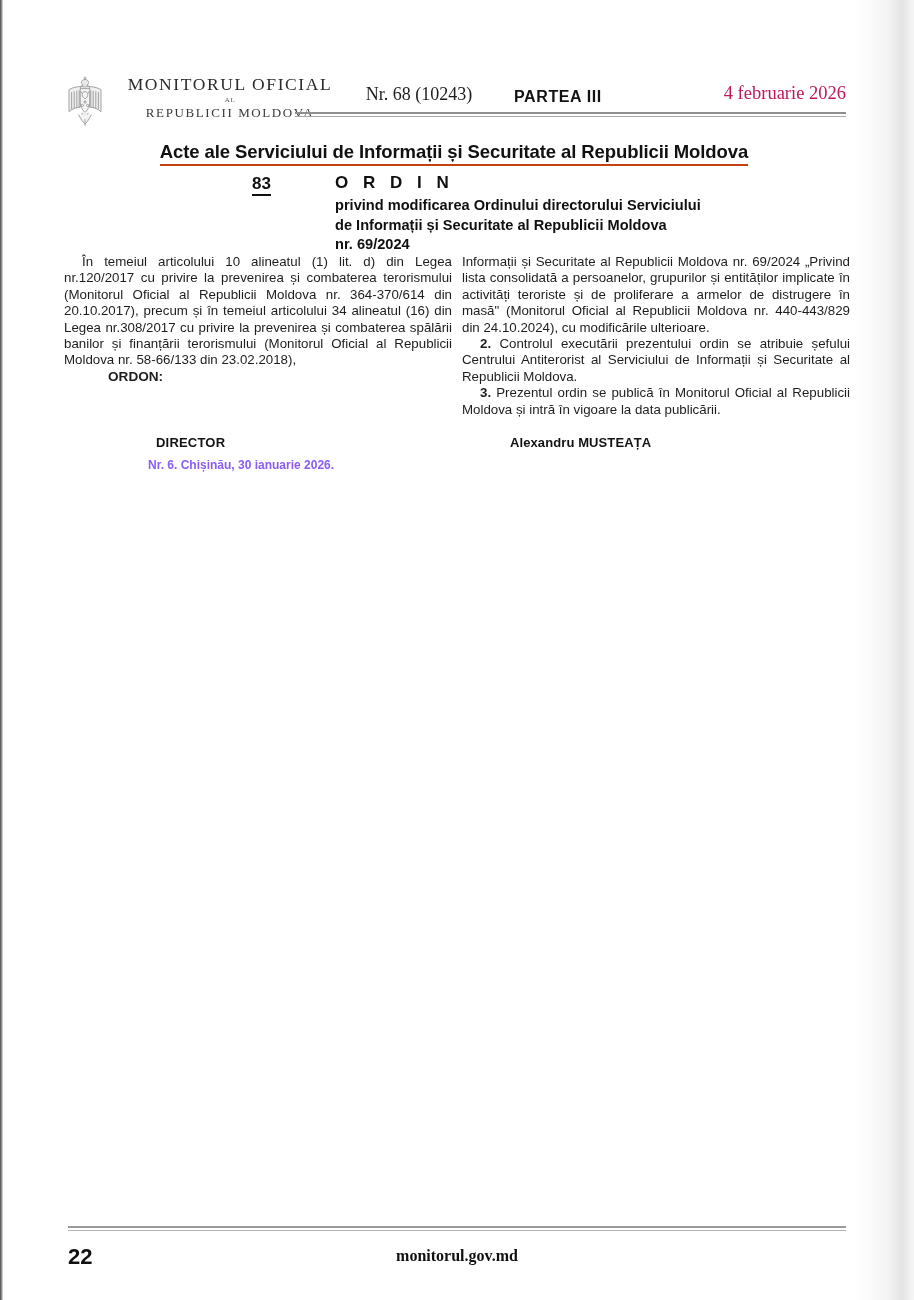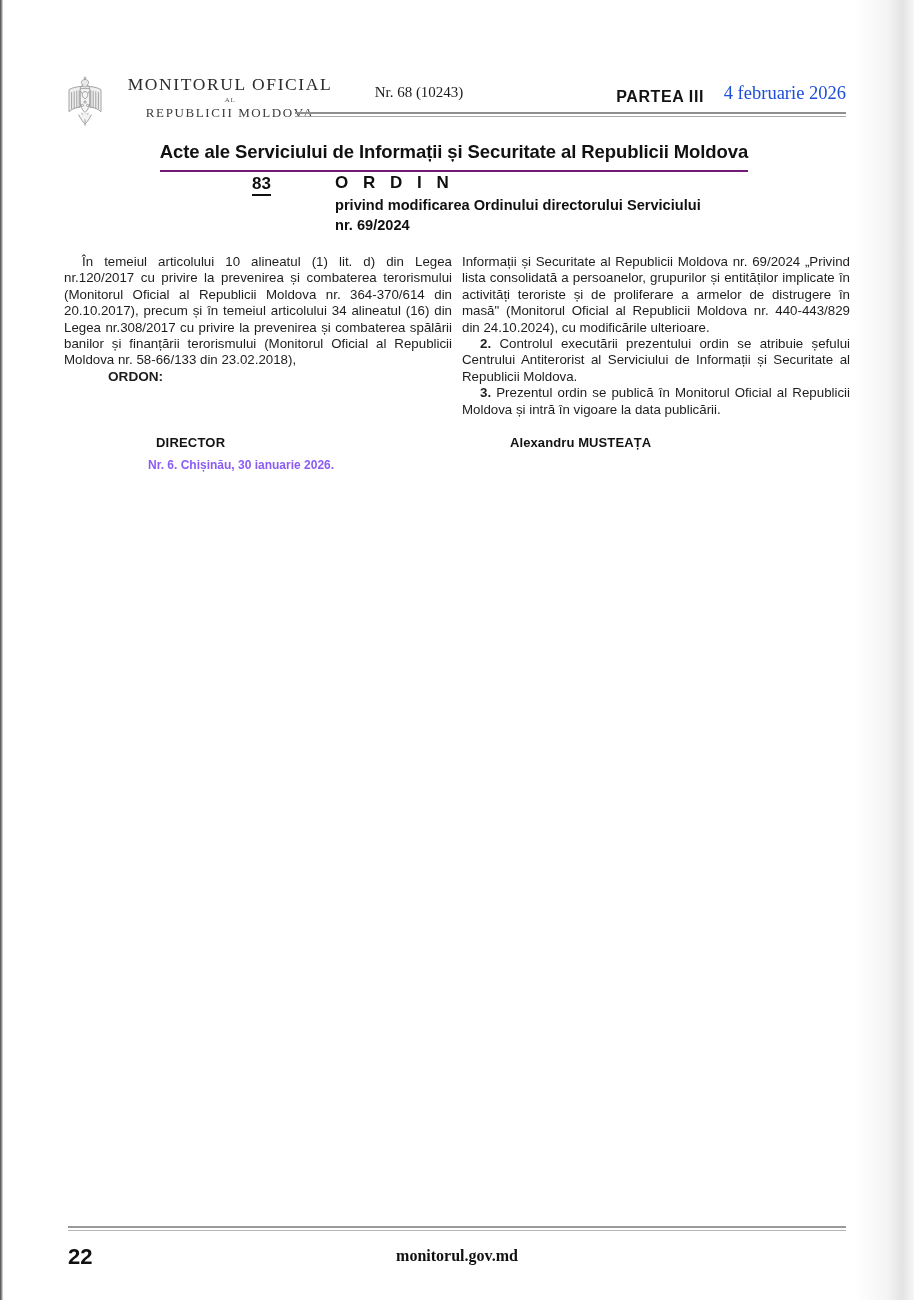--- a/index.html
+++ b/index.html
@@ -84,46 +84,46 @@
     white-space: nowrap;
   }
 
   .issue-no {
     position: absolute;
     left: 262px;
     top: 10px;
     width: 190px;
     text-align: center;
     font-family: "Liberation Serif", serif;
-    font-size: 15px;
+    font-size: 18px;
     color: #1c1c1c;
     white-space: nowrap;
   }
   .part-label {
     position: absolute;
     left: 452px;
     top: 14px;
     width: 190px;
-    text-align: right;
+    text-align: left;
     font-family: "Liberation Sans", sans-serif;
     font-weight: bold;
     font-size: 16px;
     letter-spacing: 0.6px;
     color: #121212;
     white-space: nowrap;
   }
   .issue-date {
     position: absolute;
     left: 618px;
     top: 9px;
     width: 166px;
     text-align: right;
     font-family: "Liberation Serif", serif;
     font-size: 18.5px;
-    color: #1d4ed8;
+    color: #be185d;
     white-space: nowrap;
   }
 
   .masthead-rule {
     position: absolute;
     left: 295px;
     top: 108px;
     width: 551px;
     height: 6px;
   }
@@ -144,22 +144,22 @@
     width: 784px;
     text-align: center;
     font-family: "Liberation Sans", sans-serif;
     font-weight: bold;
     font-size: 18.5px;
     color: #111111;
     letter-spacing: -0.1px;
     white-space: nowrap;
   }
   .section-title span {
-    border-bottom: 2px solid #701a75;
-    padding-bottom: 8px;
+    border-bottom: 2px solid #c2410c;
+    padding-bottom: 2px;
   }
 
   
   .act-number {
     position: absolute;
     left: 252px;
     top: 170px;
     font-family: "Liberation Sans", sans-serif;
     font-weight: bold;
     font-size: 17px;
@@ -347,20 +347,21 @@
     <span>Acte ale Serviciului de Informații și Securitate al Republicii Moldova</span>
   </div>
 
   <div class="act-number">
     <span>83</span>
   </div>
   <div class="act-head">
     <div class="act-kind">O R D I N</div>
     <div class="act-subtitle">
       <div>privind modificarea Ordinului directorului Serviciului</div>
+      <div>de Informații și Securitate al Republicii Moldova</div>
       <div>nr. 69/2024</div>
     </div>
   </div>
 
   <div class="col col-left">
     <p class="indent">În temeiul articolului 10 alineatul (1) lit. d) din Legea nr.120/2017 cu privire la prevenirea și combaterea terorismului (Monitorul Oficial al Republicii Moldova nr. 364-370/614 din 20.10.2017), precum și în temeiul articolului 34 alineatul (16) din Legea nr.308/2017 cu privire la prevenirea și combaterea spălării banilor și finanțării terorismului (Monitorul Oficial al Republicii Moldova nr. 58-66/133 din 23.02.2018),</p>
     <p class="ordon">ORDON:</p>
   </div>
 
   <div class="col col-right">

